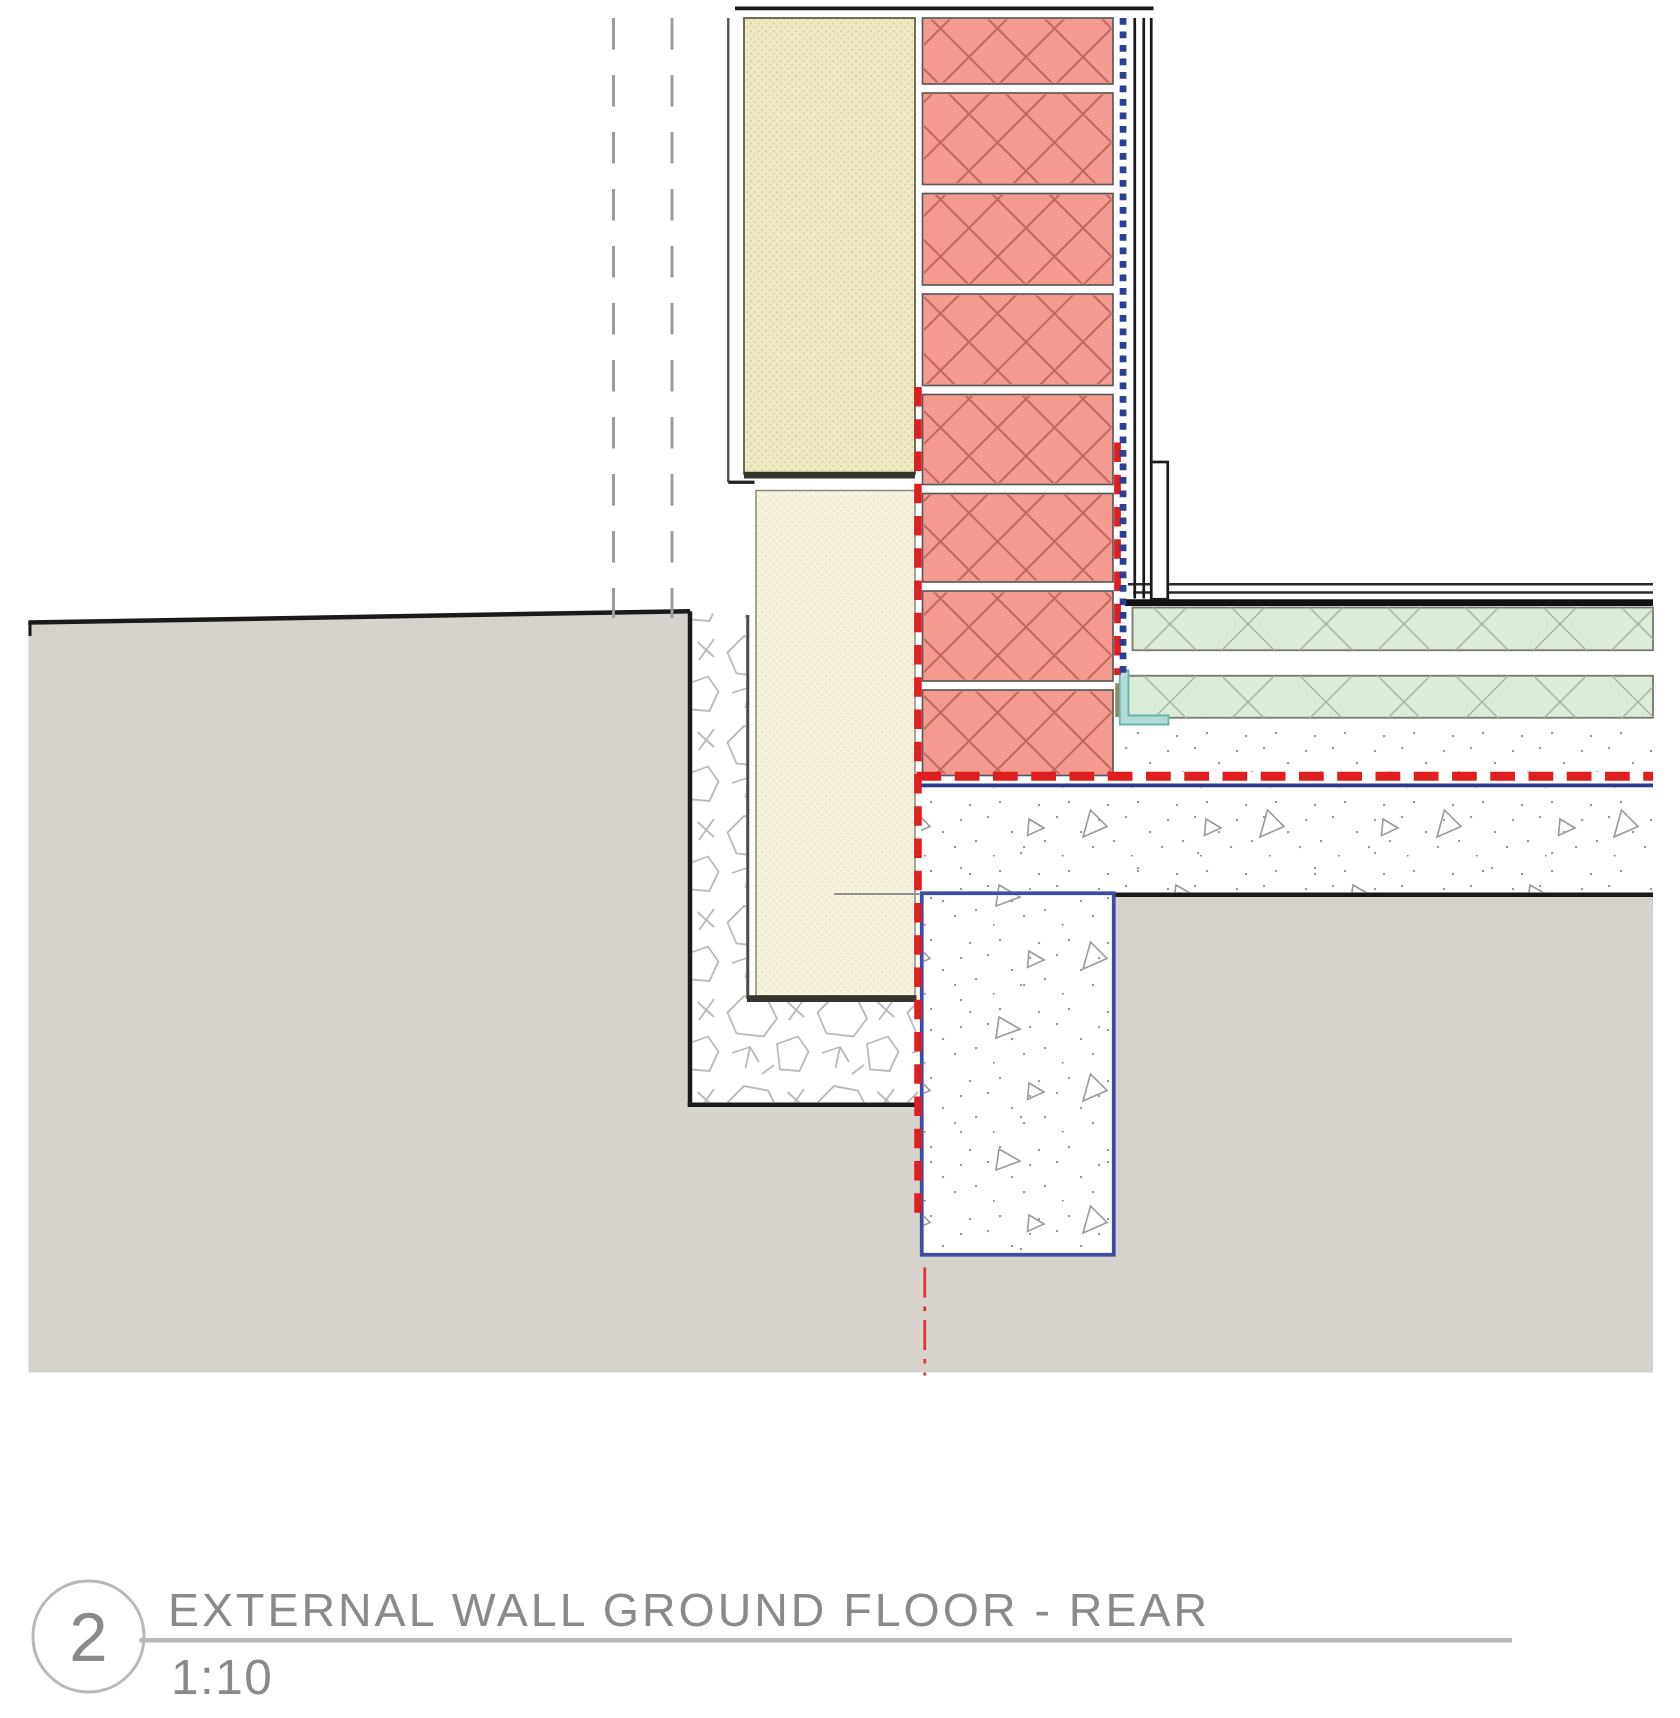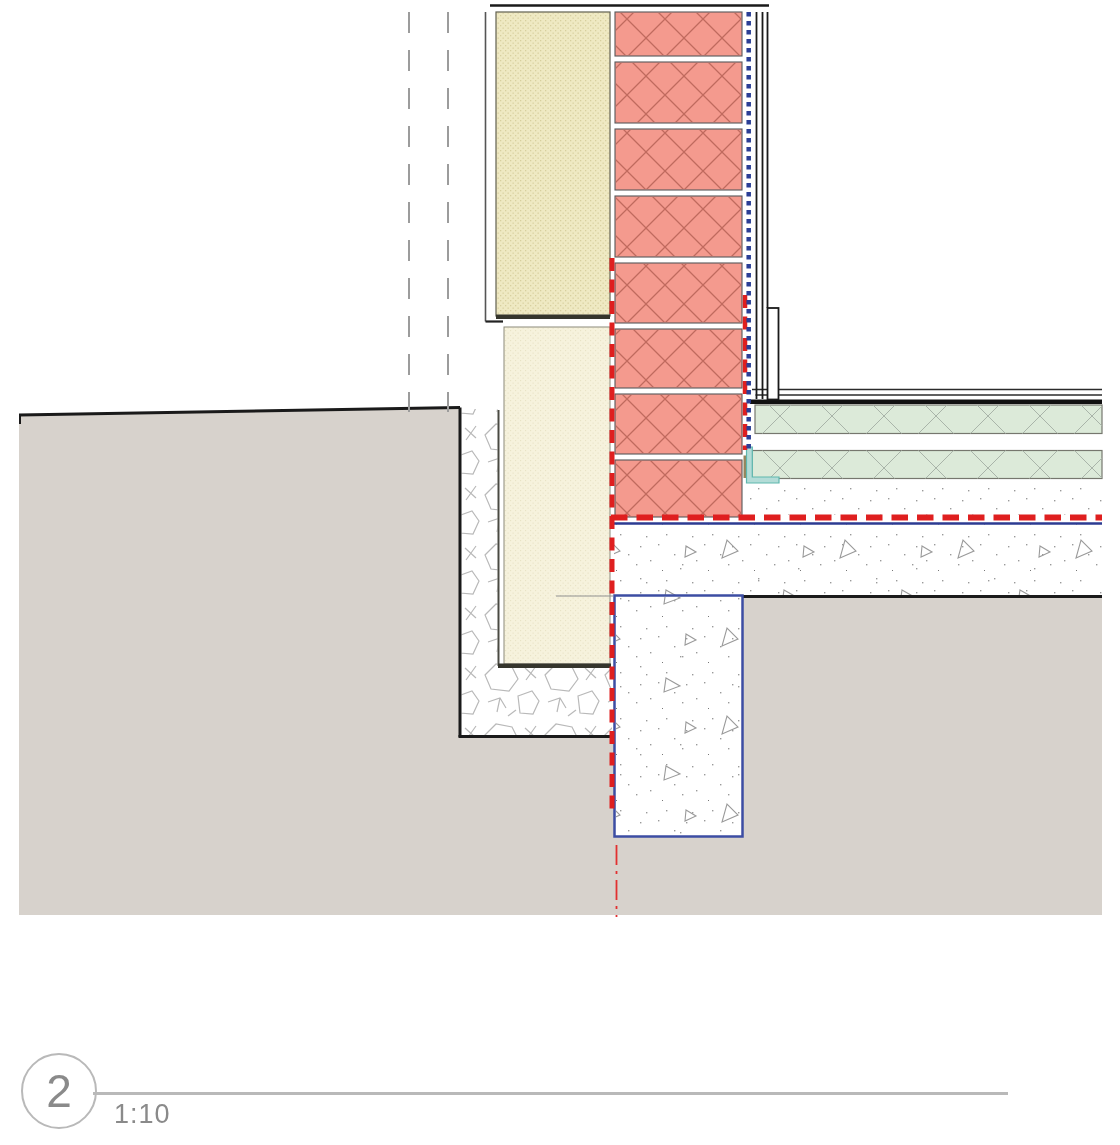--- a/index.html
+++ b/index.html
@@ -17,21 +17,21 @@
   .canvas{position:relative;width:1120px;height:1145px;background:#fff;overflow:hidden;
           font-family:"Liberation Sans", sans-serif;}
   .canvas svg{position:absolute;left:0;top:0;}
   .titleblock{position:absolute;left:0;top:0;width:1120px;height:1145px;pointer-events:none;}
   .circle{position:absolute;left:21px;top:1053px;width:72px;height:72px;border:2.5px solid var(--rule-grey);
           border-radius:50%;background:#fff;display:flex;align-items:center;justify-content:center;}
   .circle span{font-size:46px;color:var(--title-grey);line-height:1;}
   .ttl{position:absolute;left:112px;top:1056px;font-size:31px;letter-spacing:2px;color:var(--title-grey);
        white-space:nowrap;}
   .rule{position:absolute;left:93px;top:1092px;width:915px;height:2.5px;background:var(--rule-grey);}
-  .scale{position:absolute;left:114px;top:1099px;font-size:27px;letter-spacing:1px;color:var(--title-grey);}
+  .scale{position:absolute;left:114px;top:1099px;font-size:33px;letter-spacing:1px;color:var(--title-grey);}
 </style>
 </head>
 <body>
 
 <div class="canvas">
 
 <svg width="1120" height="1145" viewBox="0 0 1120 1145">
   <defs>
     <pattern id="p-brick" width="38" height="38" patternUnits="userSpaceOnUse">
       <path d="M0,38 L38,0 M0,0 L38,38 M-19,19 L19,-19 M19,57 L57,19" fill="none" style="stroke:var(--brick-hatch)" stroke-width="1.3"></path>
@@ -195,17 +195,18 @@
     <line x1="448" y1="12" x2="448" y2="412" stroke-width="2" stroke-dasharray="21 17"></line>
   </g>
 
   <line x1="616.5" y1="845" x2="616.5" y2="917" style="stroke:#e23030" stroke-width="1.8" stroke-dasharray="20 6 3 6"></line>
 </svg>
 
 <div class="titleblock">
   <div class="circle">
     <span>2</span>
   </div>
+  <div class="ttl">EXTERNAL WALL GROUND FLOOR - REAR</div>
   <div class="rule"></div>
   <div class="scale">1:10</div>
 </div>
 
 </div>
 
 </body></html>

